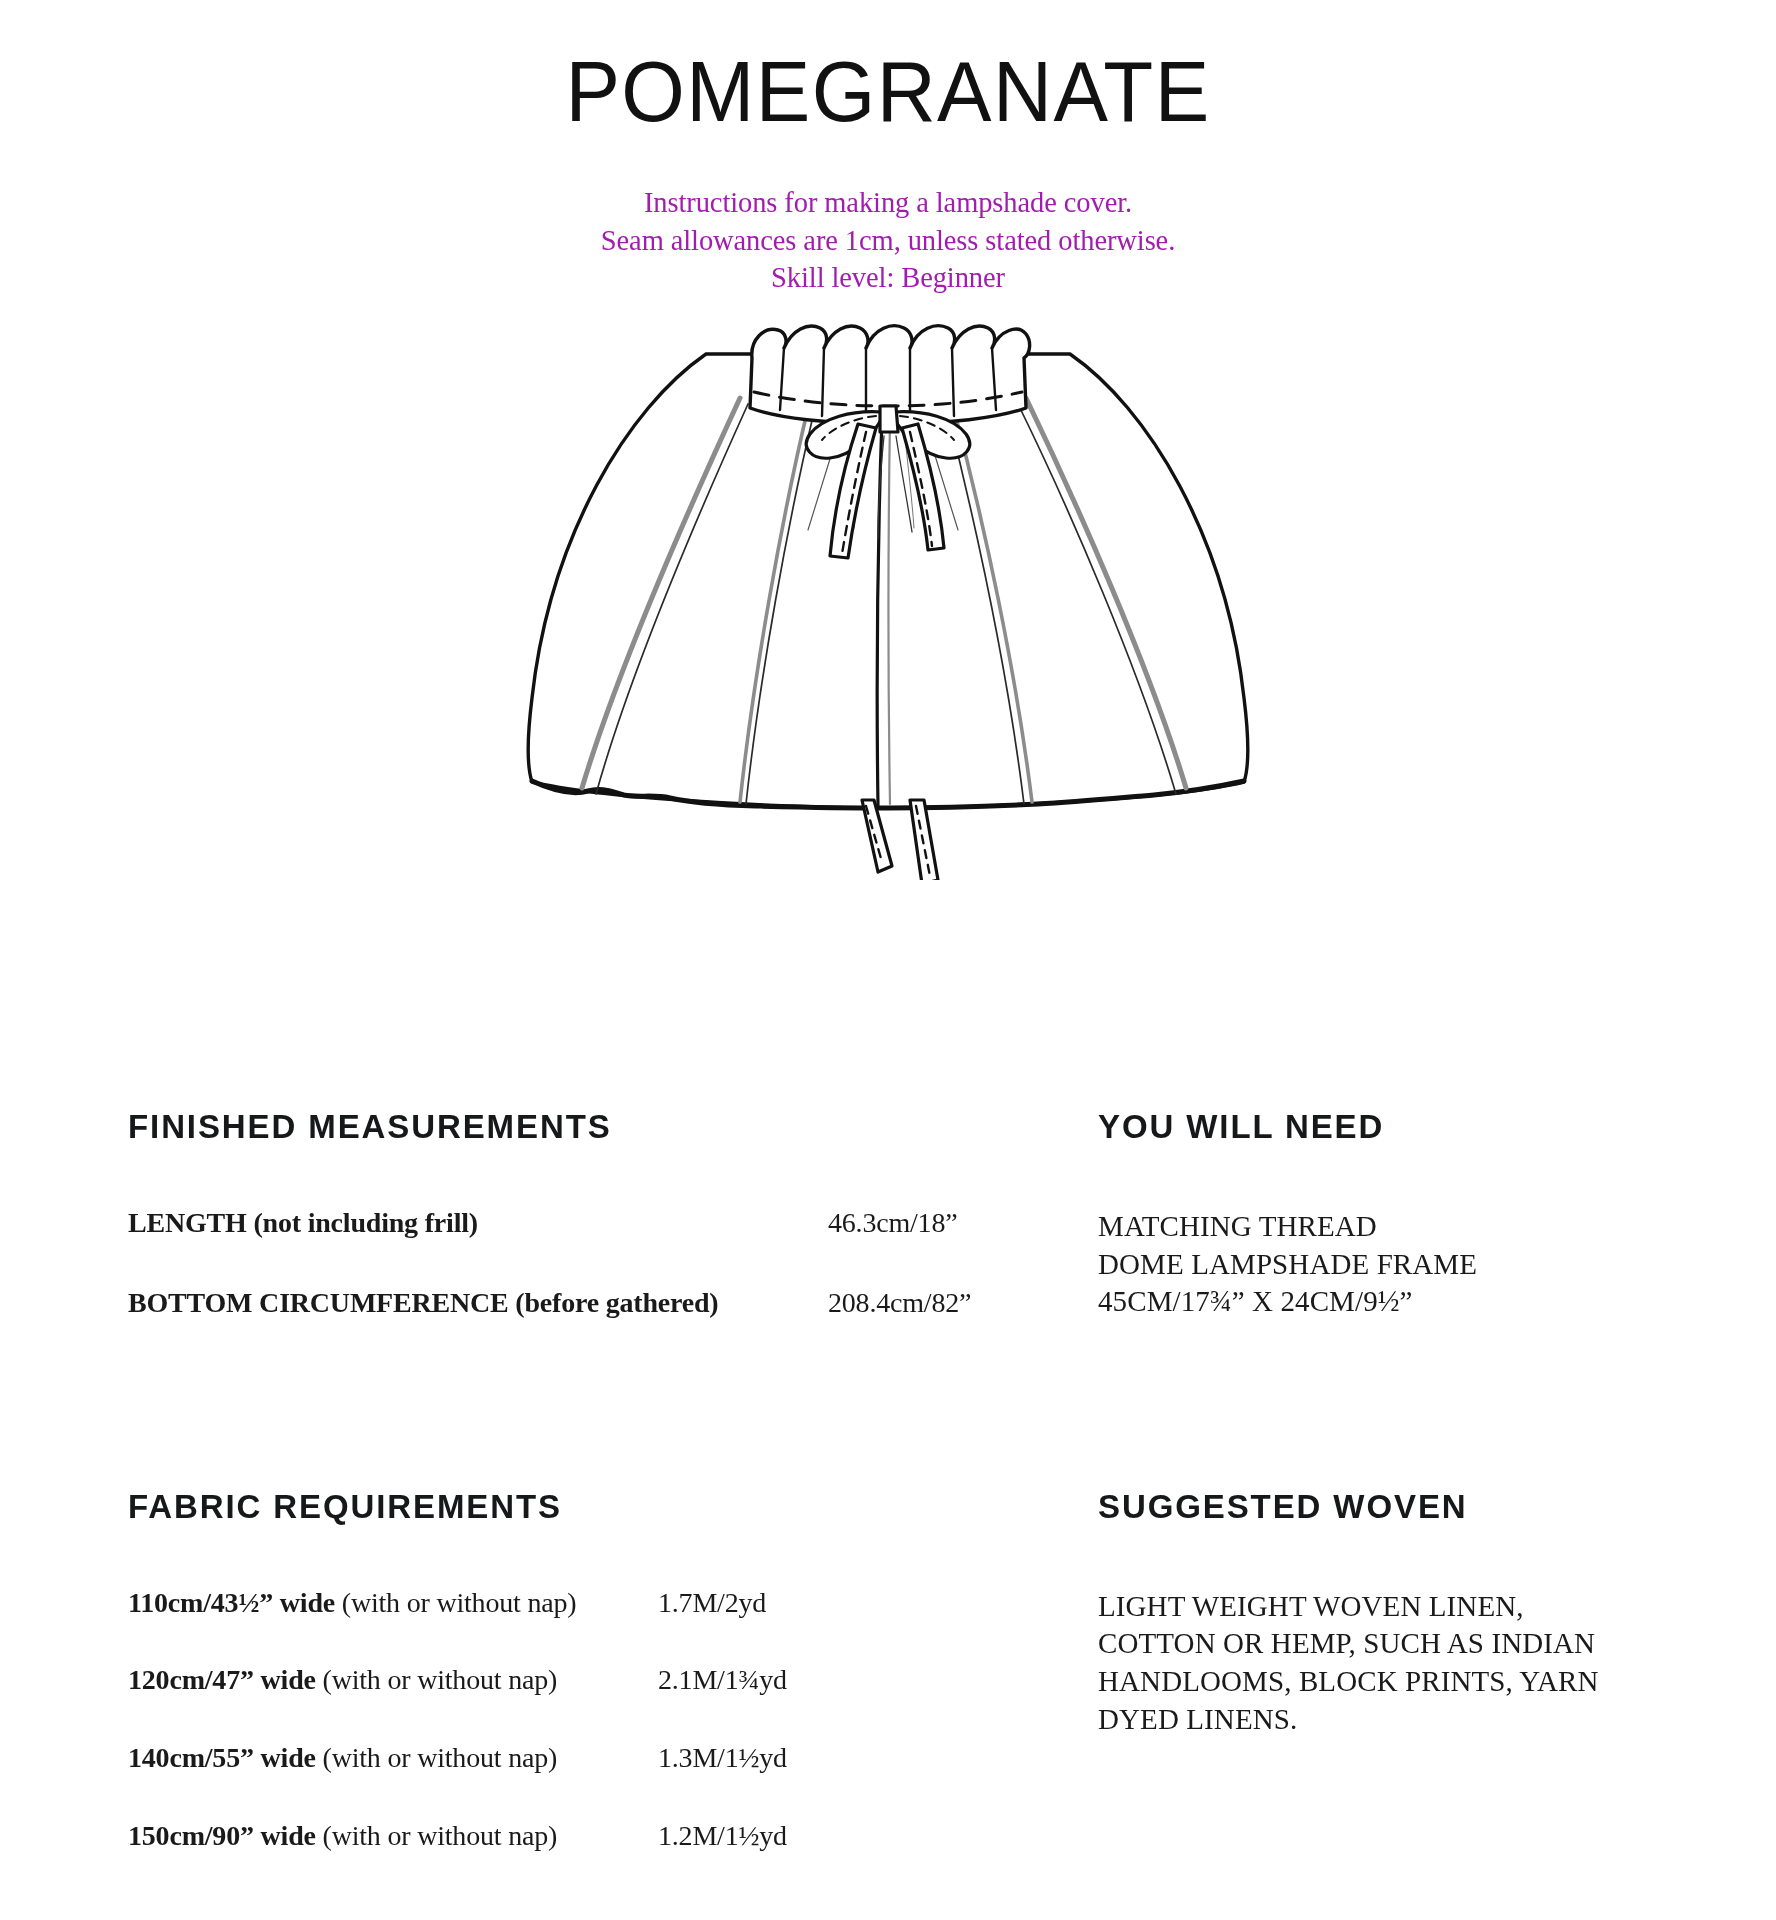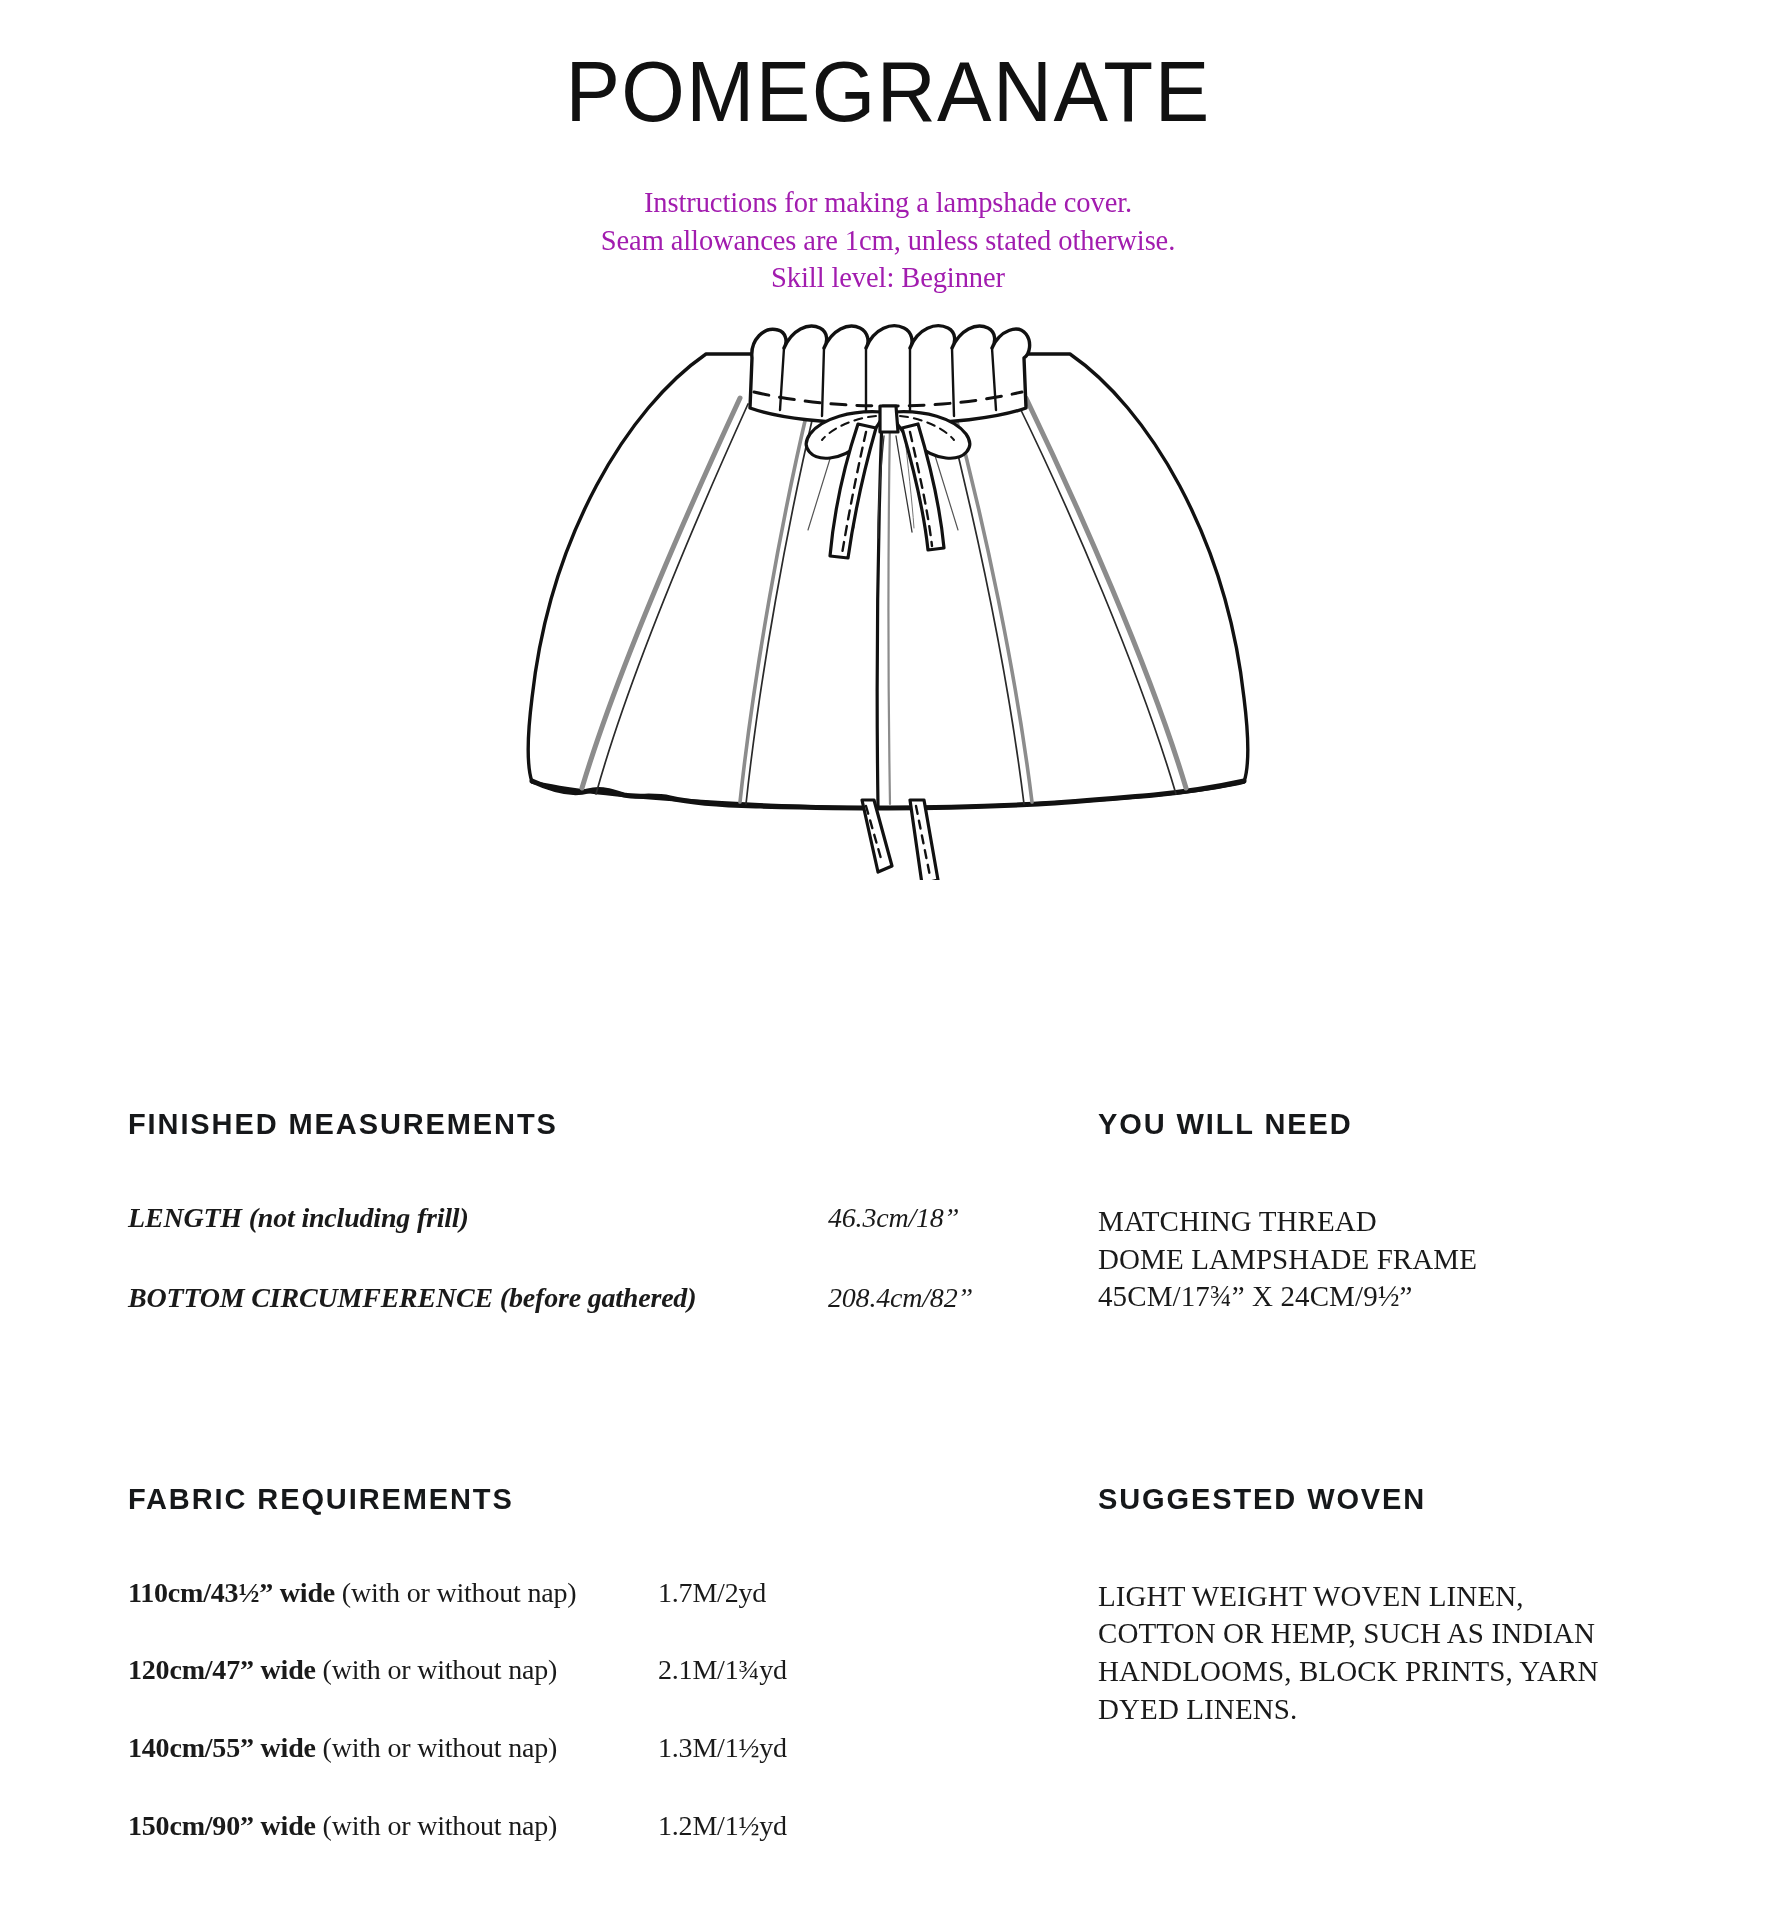--- a/index.html
+++ b/index.html
@@ -66,35 +66,34 @@
   .row-block {
     display: flex;
     width: 100%;
   }
   .col-left  { width: 950px; flex: 0 0 950px; }
   .col-right { flex: 1 1 auto; padding-left: 20px; }
 
   .section-heading {
     font-family: "Liberation Sans", "DejaVu Sans", sans-serif;
     font-weight: 700;
-    font-size: 29px;
+    font-size: 33px;
     letter-spacing: 1.9px;
     color: #16181a;
     margin: 0 0 62px 0;
     white-space: nowrap;
   }
 
   
   .meas-row {
     display: flex;
     align-items: flex-end;
     margin-bottom: 49px;
     font-size: 28px;
     line-height: 1.1;
-    font-style: italic;
   }
   .meas-label {
     width: 700px;
     flex: 0 0 700px;
     font-weight: 700;
     letter-spacing: -0.2px;
   }
   .meas-label .soft { font-weight: 700; }
   .meas-value {
     font-weight: 400;

